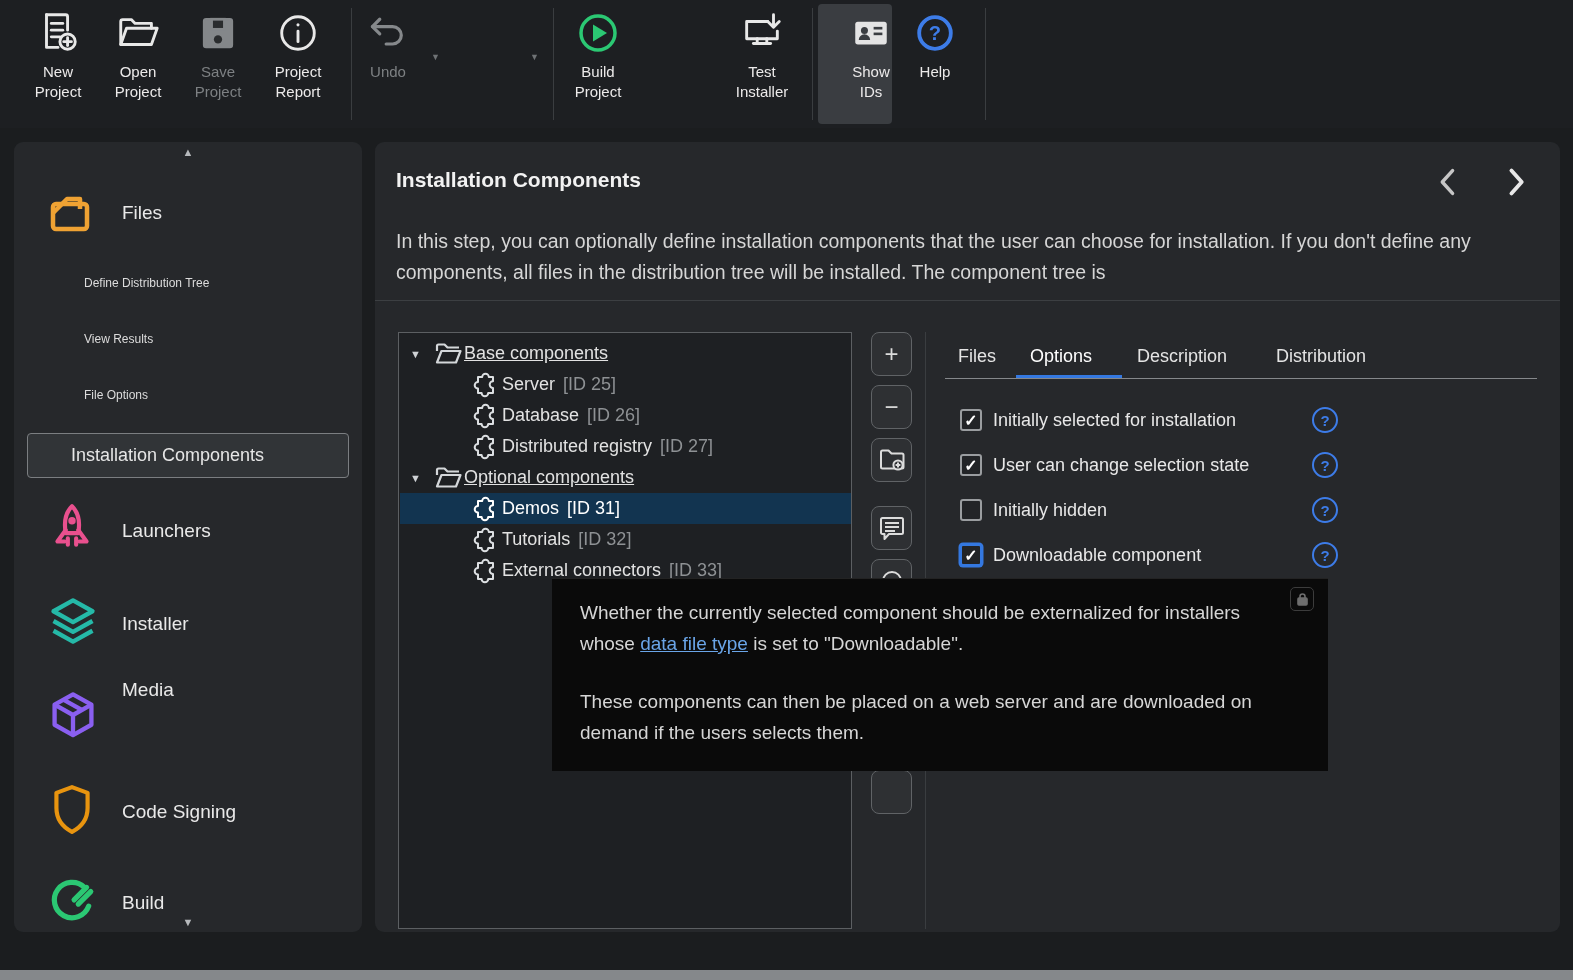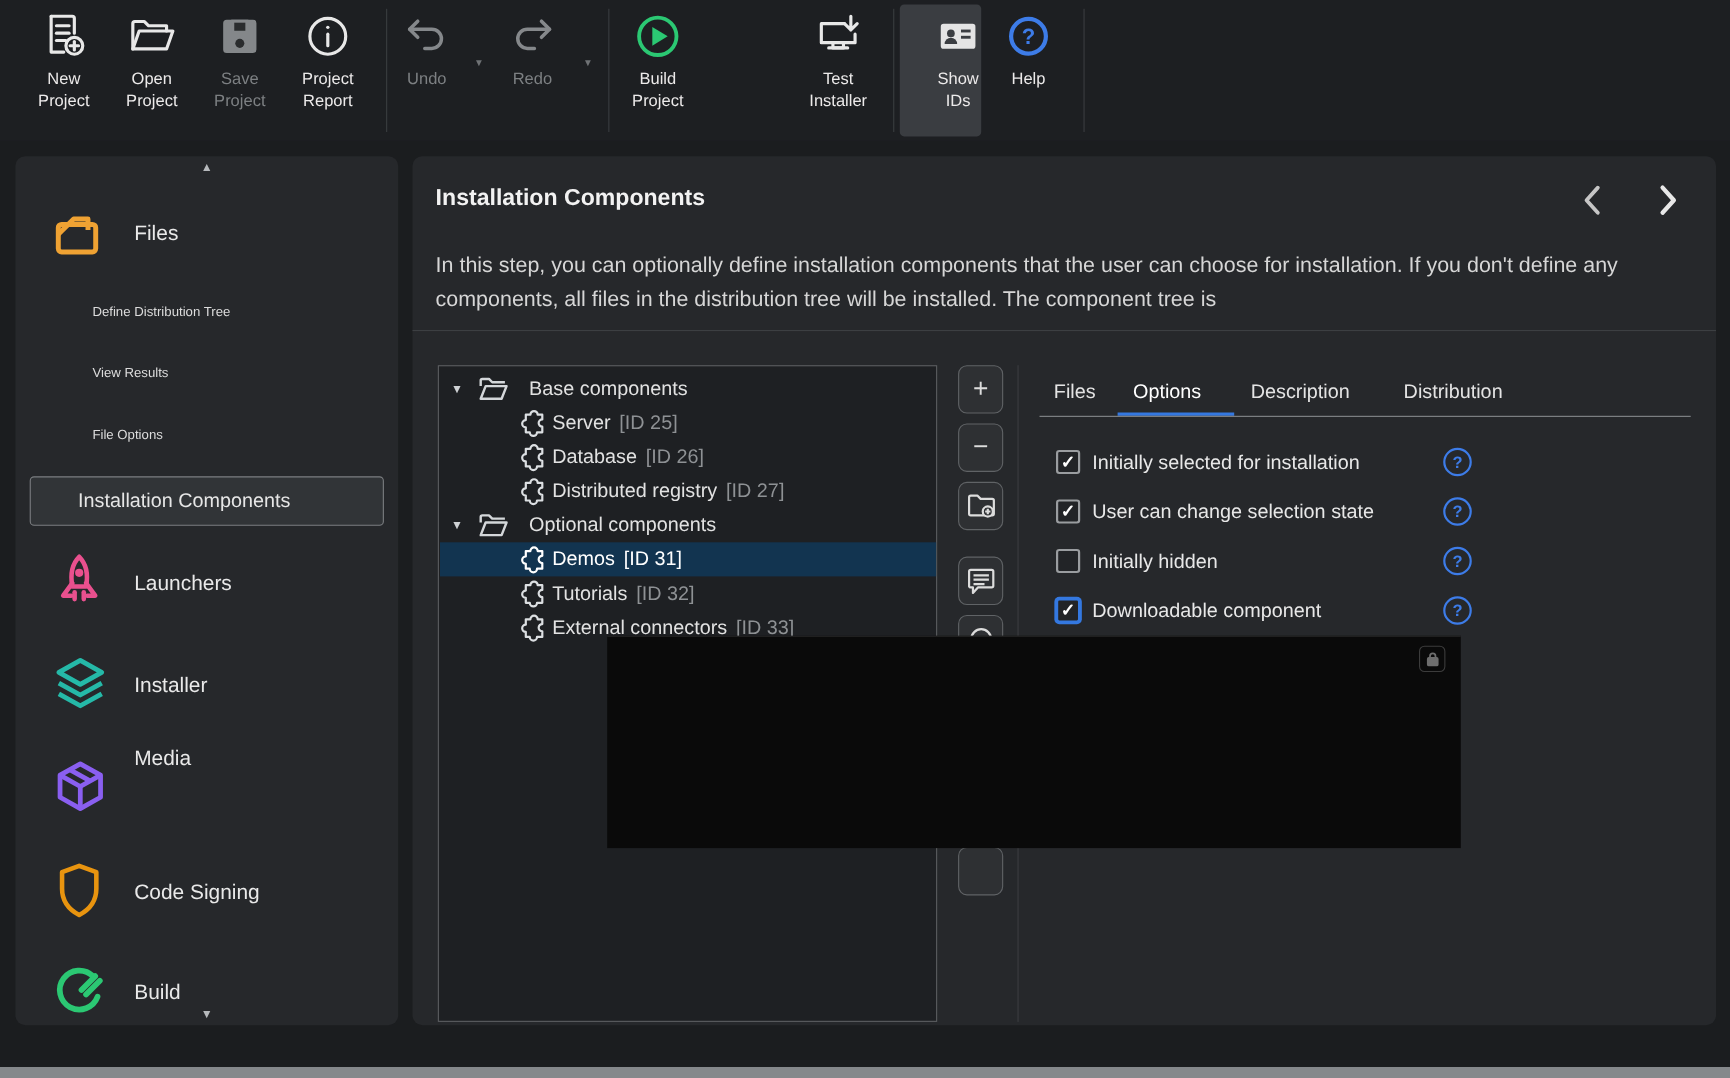--- a/index.html
+++ b/index.html
@@ -38,21 +38,21 @@
   .m-divider { position:absolute; left:375px; top:300px; width:1185px; height:1px; background:#3c3f42; }
   .nav-btn { position:absolute; top:164px; width:36px; height:36px; display:flex; align-items:center; justify-content:center; }
 
   
   .tree-box { position:absolute; left:398px; top:332px; width:454px; height:597px; background:#1e2023; border:1px solid #5c5f62; }
   .tree-row { position:absolute; left:1px; width:451px; height:31px; display:flex; align-items:center; font-size:18px; color:#e2e2e2; }
   .tree-row .expander { position:absolute; left:10px; font-size:11px; color:#cfd2d5; }
   .tree-row .rowicon { position:absolute; }
   .tree-row .grp-icon { left:35px; }
   .tree-row .cmp-icon { left:70px; }
-  .tree-row .grp-label { position:absolute; left:81px; }
+  .tree-row .grp-label { position:absolute; left:64px;text-decoration:underline; }
   .tree-row .cmp-label { position:absolute; left:102px; }
   .tree-row .idbadge { color:#8e9194; margin-left:8px; }
   .tree-row.selected { background:#123450; color:#ffffff; }
   .tree-row.selected .idbadge { color:#ffffff; }
 
   
   .tt-btn { position:absolute; left:871px; width:41px; height:44px; background:#2e3033; border:1px solid #606366;
             border-radius:8px; display:flex; align-items:center; justify-content:center; color:#dcdcdc; font-size:24px; }
   .v-sep { position:absolute; left:925px; top:332px; width:1px; height:597px; background:#3a3d40; }
 
@@ -145,29 +145,20 @@
       <div class="ticon">
         <svg width="44" height="44" viewBox="0 0 48 48" fill="none" stroke="#85888b" stroke-width="3.5" stroke-linecap="round" stroke-linejoin="round">
           <path d="M15 9 L7 17 L15 25"></path>
             <path d="M7 17 H29 a9.5 9.5 0 0 1 0 19 h-7"></path>
         </svg>
       </div>
       <div class="tlabel">Undo</div>
     </div>
     <div class="tb-drop" style="left:431px;">▼</div>
 
-    <div class="tb-item disabled" style="left:452px;width:64px;">
-      <div class="ticon">
-        <svg width="44" height="44" viewBox="0 0 48 48" fill="none" stroke="#85888b" stroke-width="3.5" stroke-linecap="round" stroke-linejoin="round">
-          <path d="M33 9 L41 17 L33 25"></path>
-            <path d="M41 17 H19 a9.5 9.5 0 0 0 0 19 h7"></path>
-        </svg>
-      </div>
-      <div class="tlabel">Redo</div>
-    </div>
     <div class="tb-drop" style="left:530px;">▼</div>
 
     <div class="tb-sep" style="left:553px;"></div>
 
     <div class="tb-item" style="left:560px;width:76px;">
       <div class="ticon">
         <svg width="48" height="48" viewBox="0 0 48 48" fill="none">
           <circle cx="24" cy="24" r="17" stroke="#2bc873" stroke-width="3.5"></circle>
           <path d="M19 15.5 L33 24 L19 32.5 Z" fill="#2bc873"></path>
         </svg>
@@ -448,17 +439,19 @@
   <div class="tooltip">
     <div class="pin-btn">
       <span>
         <svg width="13" height="14" viewBox="0 0 13 14" fill="none" stroke="#6e6e6e" stroke-width="1.6">
           <rect x="2" y="6" width="9" height="7" rx="1" fill="#6e6e6e"></rect>
           <path d="M4 6 V4.5 a2.5 2.5 0 0 1 5 0 V6"></path>
         </svg>
       </span>
     </div>
     <div class="tx">
+      <p><span>Whether the currently selected component should be externalized for installers whose </span><a href="#">data file type</a><span> is set to "Downloadable".</span></p>
+      <p>These components can then be placed on a web server and are downloaded on demand if the users selects them.</p>
     </div>
   </div>
 
   <div class="bottom-edge"></div>
 </div>
 
 </body></html>

